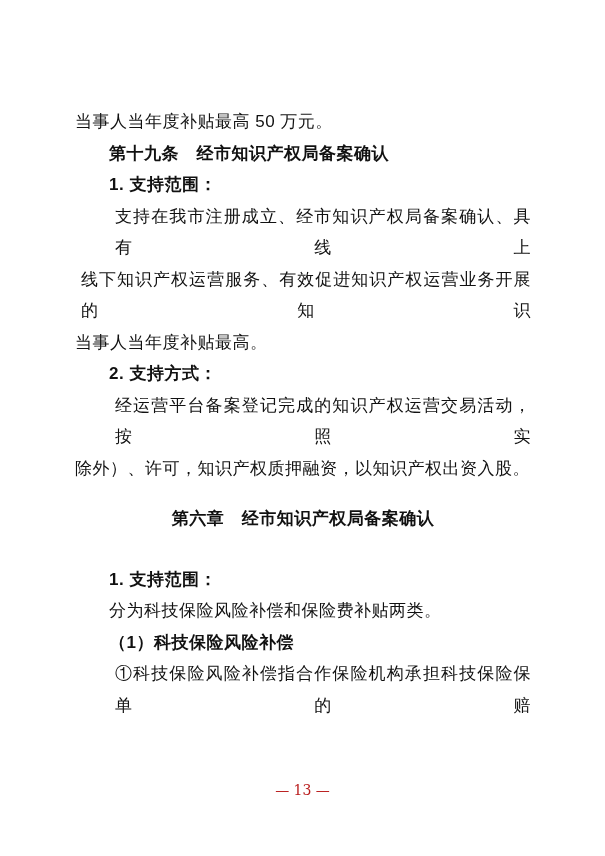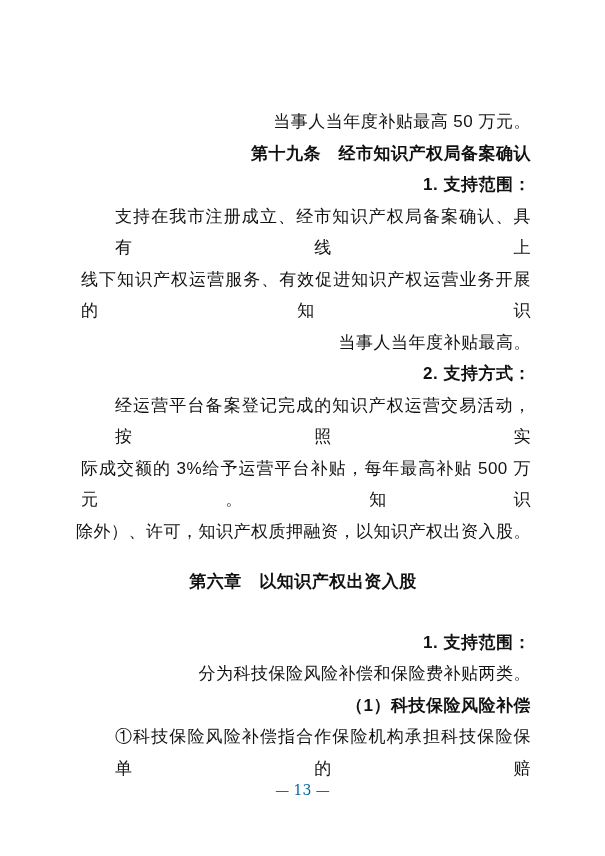--- a/index.html
+++ b/index.html
@@ -20,21 +20,20 @@
     position: absolute;
     top: 106px;
     left: 75px;
     width: 456px;
   }
   .line {
     font-size: 17px;
     line-height: 31.5px;
     white-space: nowrap;
     letter-spacing: 0.5px;
-    text-align: right;
   }
   .line.stretch {
     white-space: normal;
     text-align: justify;
     text-align-last: justify;
     margin-left: 6px;
   }
   .line.indent {
     padding-left: 34px; 
   }
@@ -48,38 +47,37 @@
     padding-left: 0;
   }
   .footer {
     position: absolute;
     top: 782px;
     left: 0;
     width: 605px;
     text-align: center;
     font-family: "DejaVu Serif", "Liberation Serif", serif;
     font-size: 14px;
-    color: #0369a1;
+    color: #b91c1c;
   }
 </style>
 </head>
 <body>
 
 <div class="page">
   <div class="text-area">
       <div class="line body">当事人当年度补贴最高 50 万元。</div>
       <div class="line article-heading indent">第十九条　经市知识产权局备案确认</div>
       <div class="line sub-heading indent">1. 支持范围：</div>
       <div class="line body indent stretch">支持在我市注册成立、经市知识产权局备案确认、具有线上</div>
       <div class="line body stretch">线下知识产权运营服务、有效促进知识产权运营业务开展的知识</div>
       <div class="line body">当事人当年度补贴最高。</div>
       <div class="line sub-heading indent">2. 支持方式：</div>
       <div class="line body indent stretch">经运营平台备案登记完成的知识产权运营交易活动，按照实</div>
-      <div class="line body stretch">际成交额的 3%给予运营平台补贴，每年最高补贴 500 万元。知识</div>
       <div class="line body">除外）、许可，知识产权质押融资，以知识产权出资入股。</div>
-      <div class="line chapter-heading" style="margin-top: 19px; margin-bottom: 29px;">第六章　以知识产权出资入股</div>
+      <div class="line chapter-heading" style="margin-top: 19px; margin-bottom: 29px;">第六章　经市知识产权局备案确认</div>
       <div class="line sub-heading indent">1. 支持范围：</div>
       <div class="line body indent">分为科技保险风险补偿和保险费补贴两类。</div>
       <div class="line sub-heading indent">（1）科技保险风险补偿</div>
       <div class="line body indent stretch">①科技保险风险补偿指合作保险机构承担科技保险保单的赔</div>
     </div>
   <div class="footer">— 13 —</div>
 </div>
 
 </body></html>

